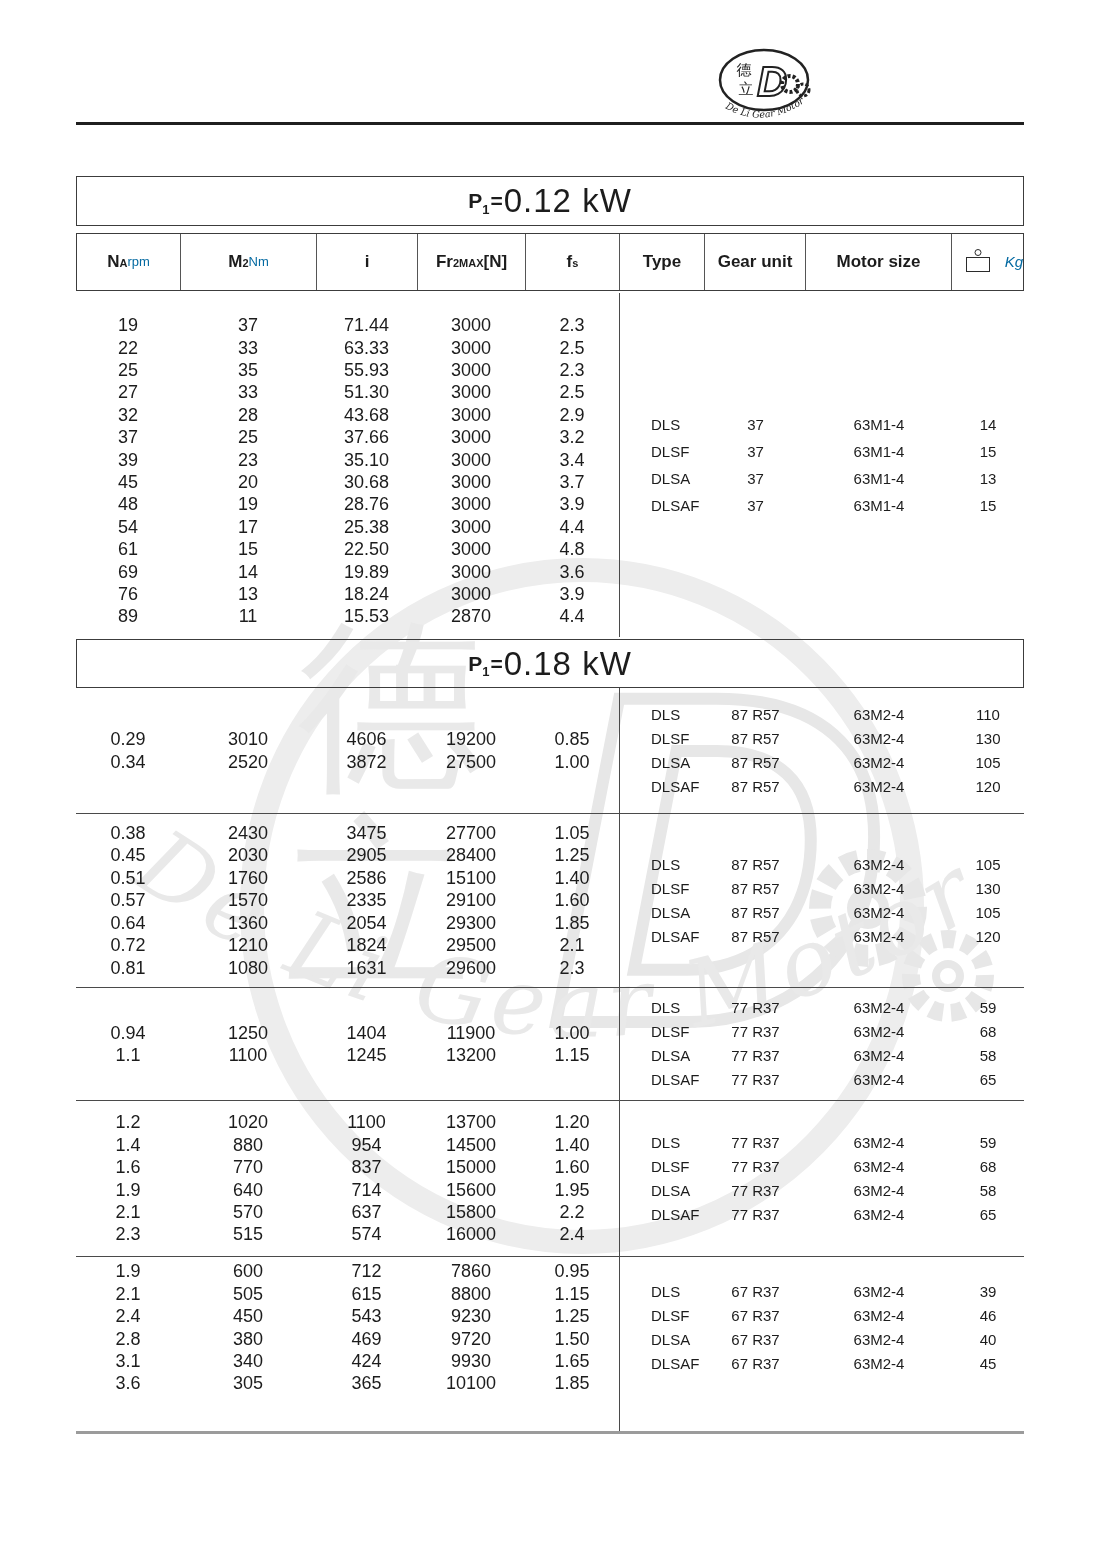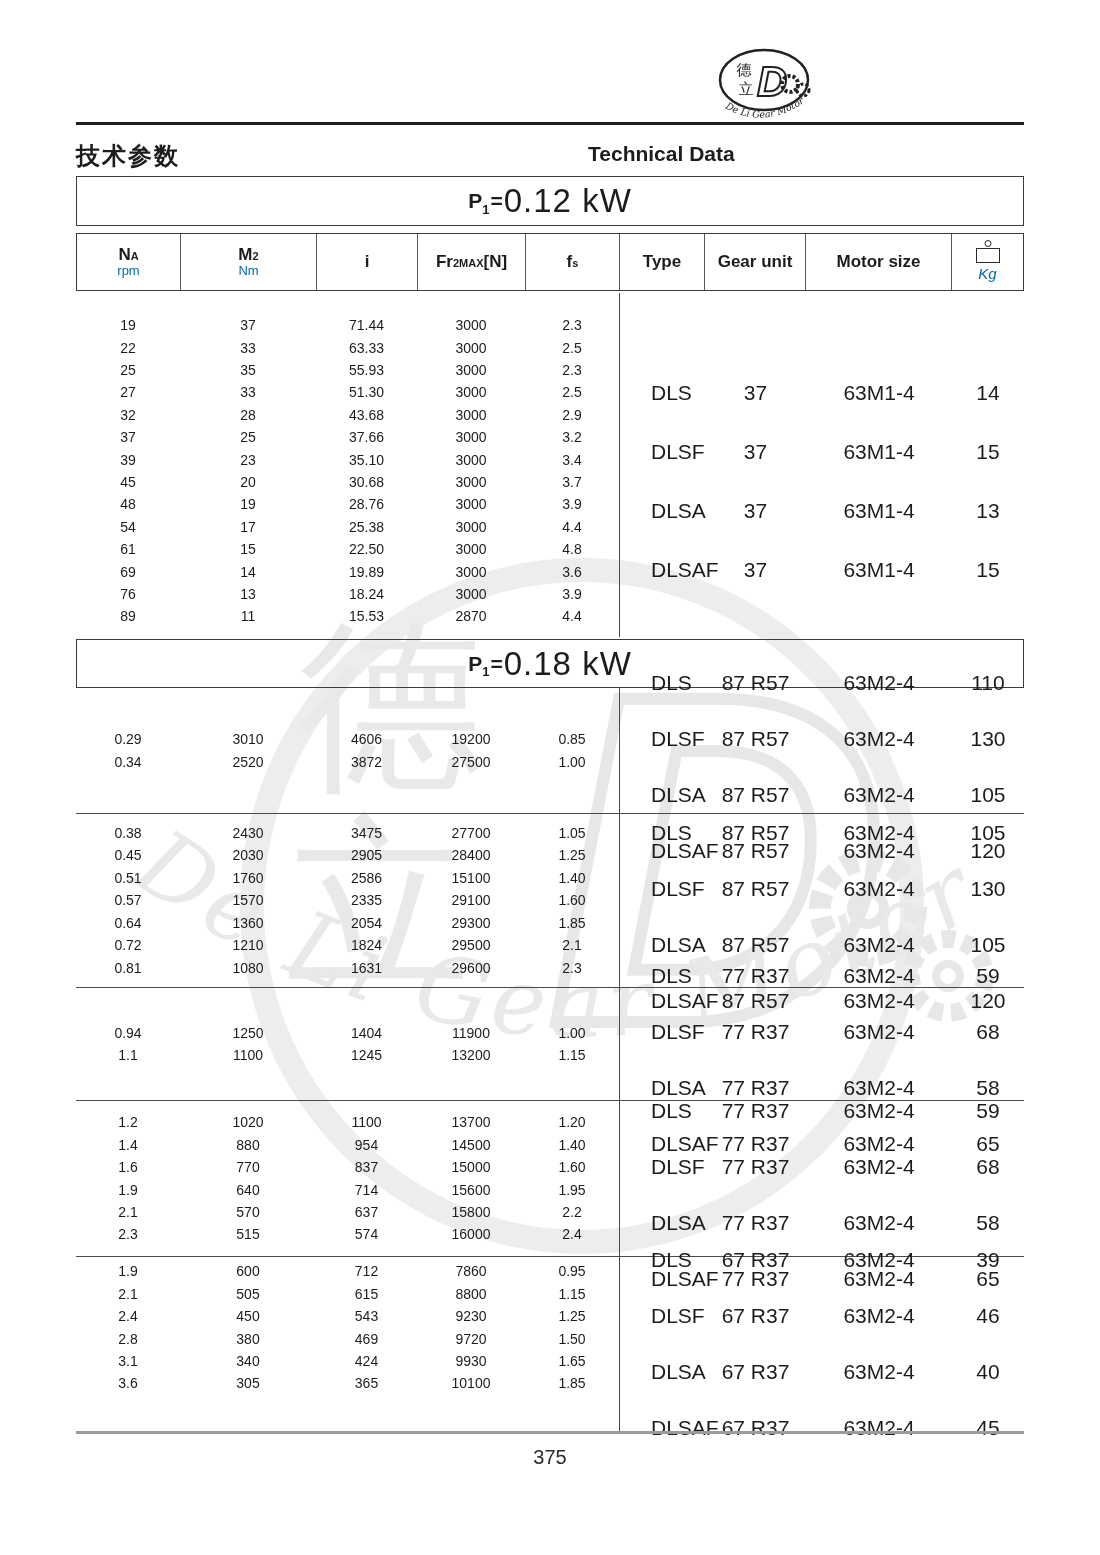--- a/index.html
+++ b/index.html
@@ -36,21 +36,21 @@
   .p-sub  { font-size:13px; font-weight:bold; align-self:flex-end; margin-bottom:8px; }
   .p-eq   { font-size:21px; font-weight:bold; margin:0 1px; }
   .p-val  { font-size:33px; font-weight:normal; letter-spacing:1px; }
 
   
   .colhead {
     position:absolute; left:0; top:233px; width:100%; height:58px;
     border:1.5px solid #3c3c3c; display:flex; align-items:stretch;
   }
   .hcell {
-    border-right:1px solid #555; display:flex; flex-direction:column;
+    border-right:1px solid #555; display:flex; 
     align-items:center; justify-content:center; line-height:1.15;
   }
   .hcell:last-child { border-right:none; flex:1; }
   .hmain { font-size:17px; font-weight:bold; }
   .hsub-s { font-size:11px; font-weight:bold; }
   .hsuffix { font-size:17px; font-weight:bold; }
   .hunit { font-size:13px; color:#0369a1; }
   .hunit:empty { display:none; }
   .kg-icon { position:relative; width:24px; height:15px; border:1.6px solid #2b2b2b; margin:6px auto 2px auto; }
   .kg-icon::before {
@@ -63,25 +63,25 @@
   .groups0 { top:293px; }
   .groups1 { top:688px; }
   .group { display:flex; align-items:stretch; width:100%; }
   .left-rows {
     width:543px; display:flex; flex-direction:column; justify-content:center;
   }
   .right-block {
     flex:1; border-left:1px solid #4a4a4a;
     display:flex; flex-direction:column; justify-content:center;
   }
-  .data-row { display:flex; line-height:22.4px; font-size:14px; }
+  .data-row { display:flex; line-height:22.4px; font-size:18px; }
   .c { display:inline-block; text-align:center; }
   .c0 { width:104px; } .c1 { width:136px; } .c2 { width:101px; }
   .c3 { width:108px; } .c4 { width:94px; }
-  .type-row { display:flex; font-size:21px; line-height:24px;margin-top:32px; }
+  .type-row { display:flex; font-size:15px; line-height:24px; }
   .t0 { width:85px; padding-left:31px; text-align:left; }
   .t1 { width:101px; text-align:center; }
   .t2 { width:146px; text-align:center; }
   .t3 { flex:1; text-align:center; }
   .group-sep { width:100%; height:0; border-top:1px solid #4a4a4a; }
 
   .g0-0 { height:344px; }
   .g0-0 .left-rows { padding-top:12px; }
   .g0-0 .type-row { line-height:27px; }
   .g1-0 { height:125px; }
@@ -128,24 +128,20 @@
       <text x="33" y="48" font-size="15" text-anchor="middle" fill="#222" font-family="DejaVu Serif, serif">立</text>
       <text x="44" y="50" font-size="42" font-weight="bold" font-style="italic" fill="none" stroke="#222" stroke-width="2" font-family="Liberation Sans, sans-serif">D</text>
       <circle cx="77" cy="38" r="8" fill="none" stroke="#222" stroke-width="4" stroke-dasharray="3 2"></circle>
       <circle cx="90" cy="44" r="6" fill="none" stroke="#222" stroke-width="3" stroke-dasharray="3 2"></circle>
       <text font-size="9.5" font-style="italic" fill="#222" font-family="DejaVu Serif, serif">
         <textPath href="#logoArc">De Li Gear Motor</textPath>
       </text>
     </svg>
     <div class="top-rule"></div>
 
-    <div class="title-row">
-      <span class="title-zh">技术参数</span>
-      <span class="title-en">Technical Data</span>
-    </div>
 
     <div class="banner banner1">
       <span class="p-base">P</span>
         <span class="p-sub">1</span>
         <span class="p-eq">=</span>
         <span class="p-val">0.12 kW</span>
     </div>
 
     <div class="colhead">
       <div class="hcell" style="width:104px">
@@ -630,16 +626,15 @@
               <span class="t t0">DLSAF</span>
               <span class="t t1">67 R37</span>
               <span class="t t2">63M2-4</span>
               <span class="t t3">45</span>
             </div>
           </div>
         </div>
       </div>
 
     <div class="bottom-rule"></div>
-    <div class="page-number">375</div>
 
   </div>
 </div>
 
 </body></html>

